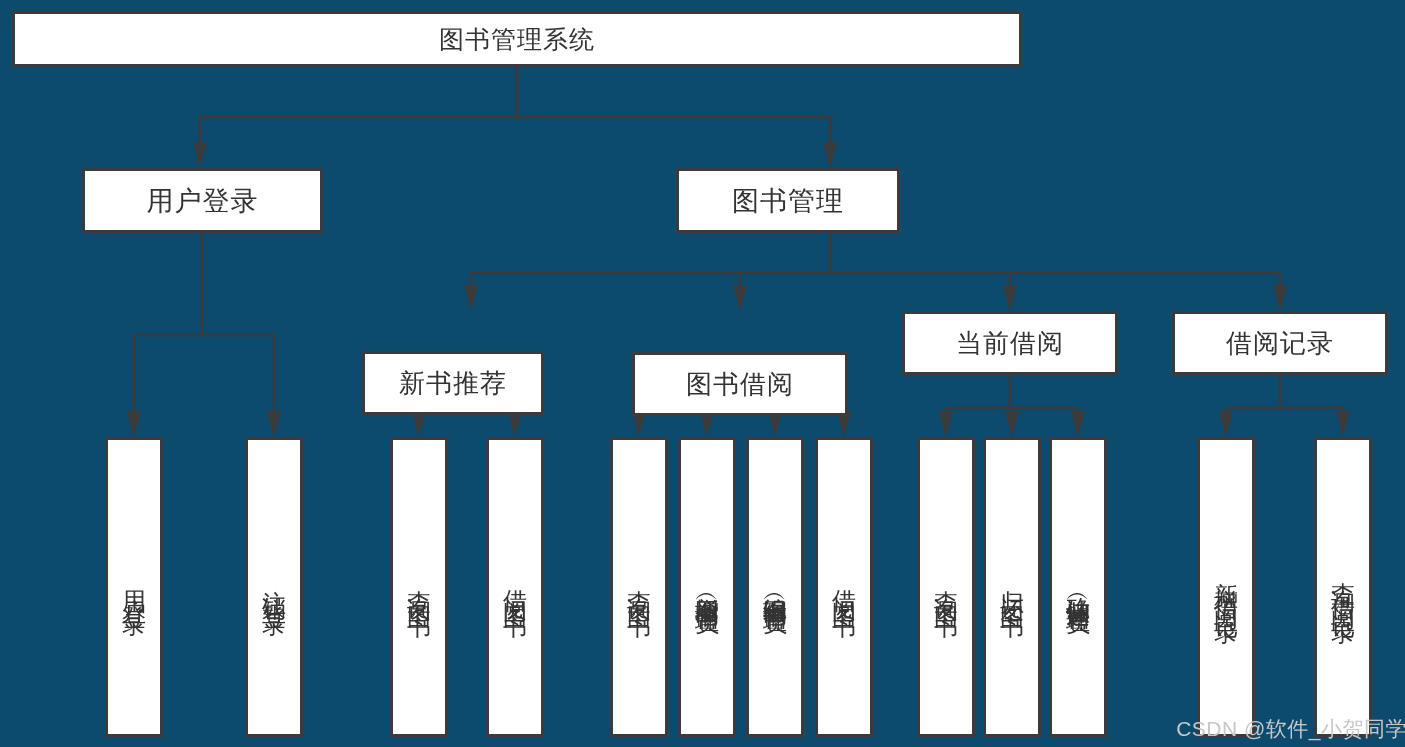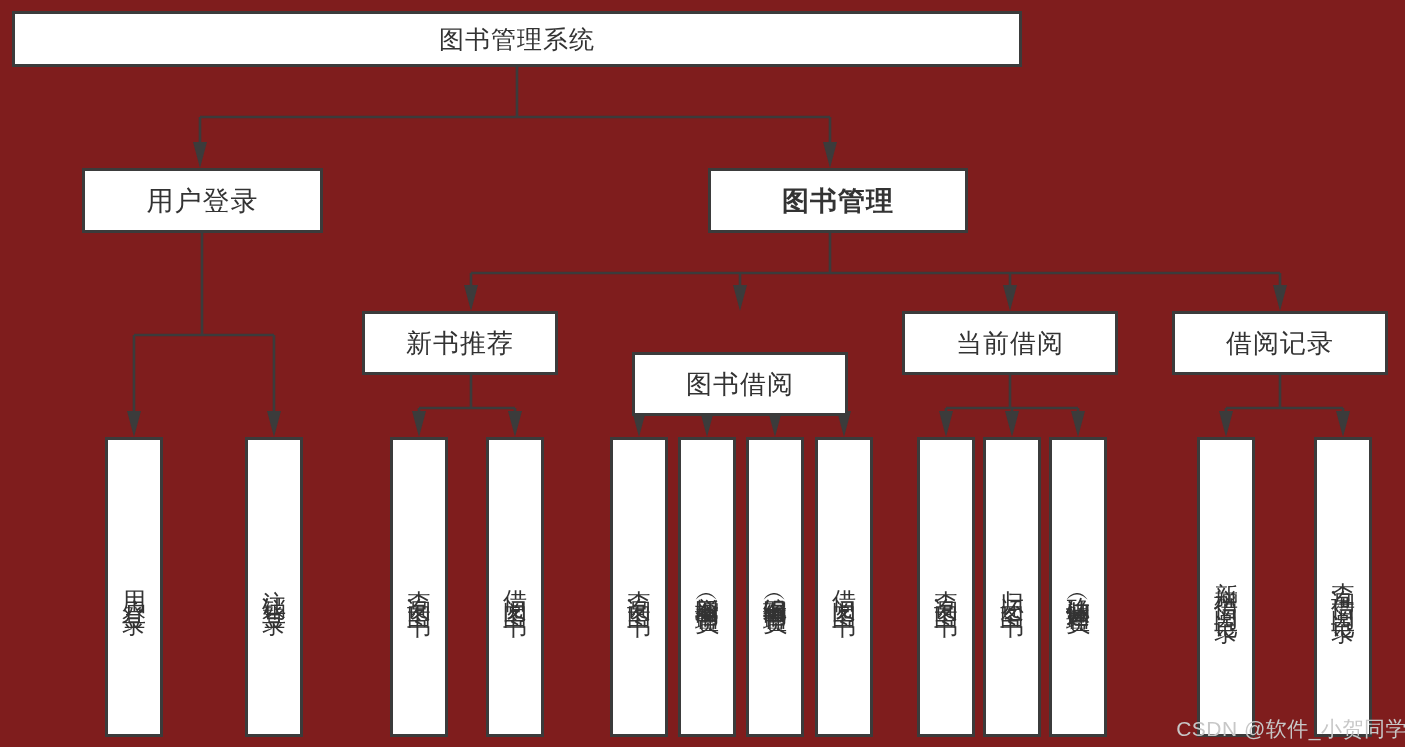--- a/index.html
+++ b/index.html
@@ -1,19 +1,19 @@
 <!DOCTYPE html>
 <html><head>
 <meta charset="utf-8">
 <style>
   html,body{margin:0;padding:0;background:#fff;}
   #canvas{
     position:relative;
     width:1405px;height:747px;
-    background:#7f1d1d;
+    background:#0c4a6e;
     font-family:"Liberation Sans", sans-serif;
     overflow:hidden;
     text-align:center;
   }
   .box{
     position:absolute;
     box-sizing:border-box;
     background:#ffffff;
     border:3px solid #3b3b3b;
     display:flex;
@@ -89,25 +89,25 @@
     <polygon points="1336,411 1350,411 1343,437"></polygon>
   </svg>
 
   <div class="box root-box">
     <span>图书管理系统</span>
   </div>
 
   <div class="box lvl2" style="left:82px;width:241px;">
     <span>用户登录</span>
   </div>
-  <div class="box lvl2" style="left:708px;width:260px;font-weight:bold;">
+  <div class="box lvl2" style="left:676px;width:224px;">
     <span>图书管理</span>
   </div>
 
-  <div class="box lvl3" style="left:362px;width:196px;">
+  <div class="box lvl3" style="left:362px;width:182px;margin-top:40px;">
     <span>新书推荐</span>
   </div>
   <div class="box lvl3" style="left:632px;width:216px;margin-top:41px;">
     <span>图书借阅</span>
   </div>
   <div class="box lvl3" style="left:902px;width:216px;">
     <span>当前借阅</span>
   </div>
   <div class="box lvl3" style="left:1172px;width:216px;">
     <span>借阅记录</span>

